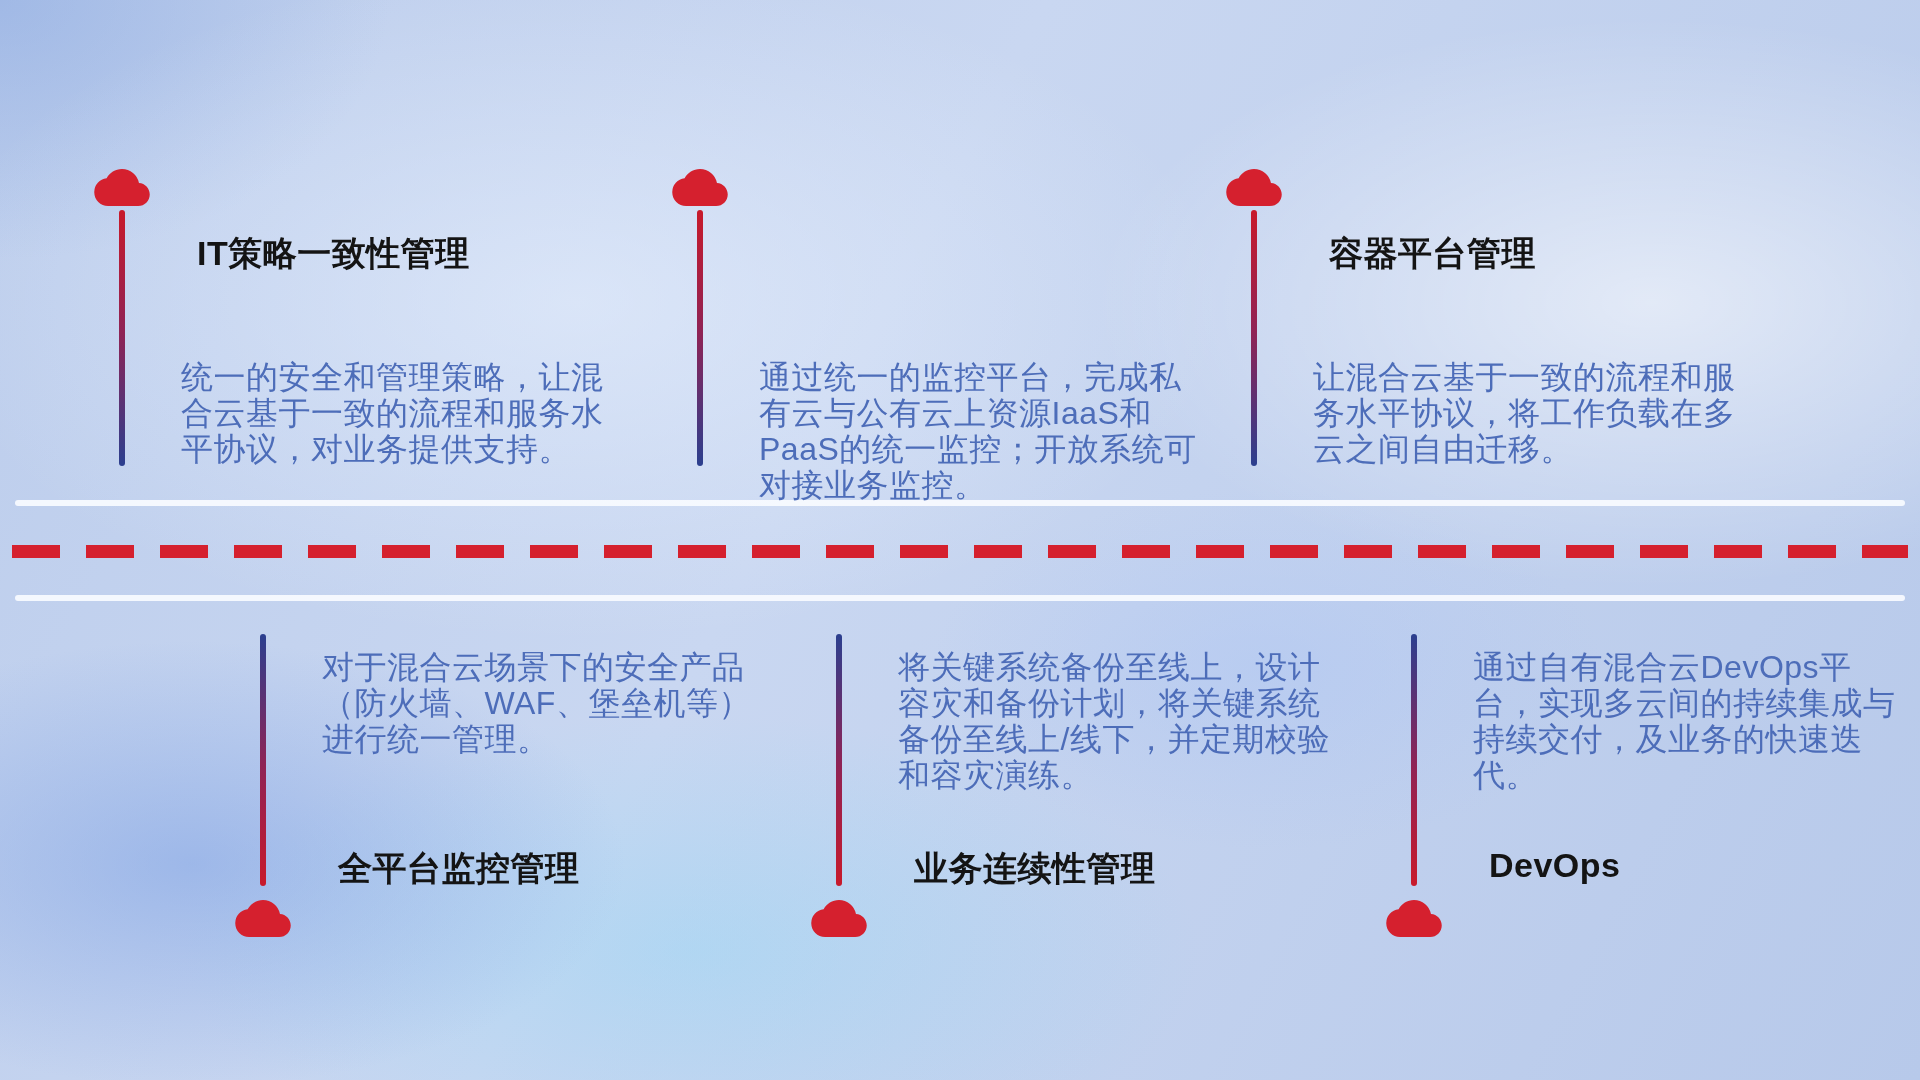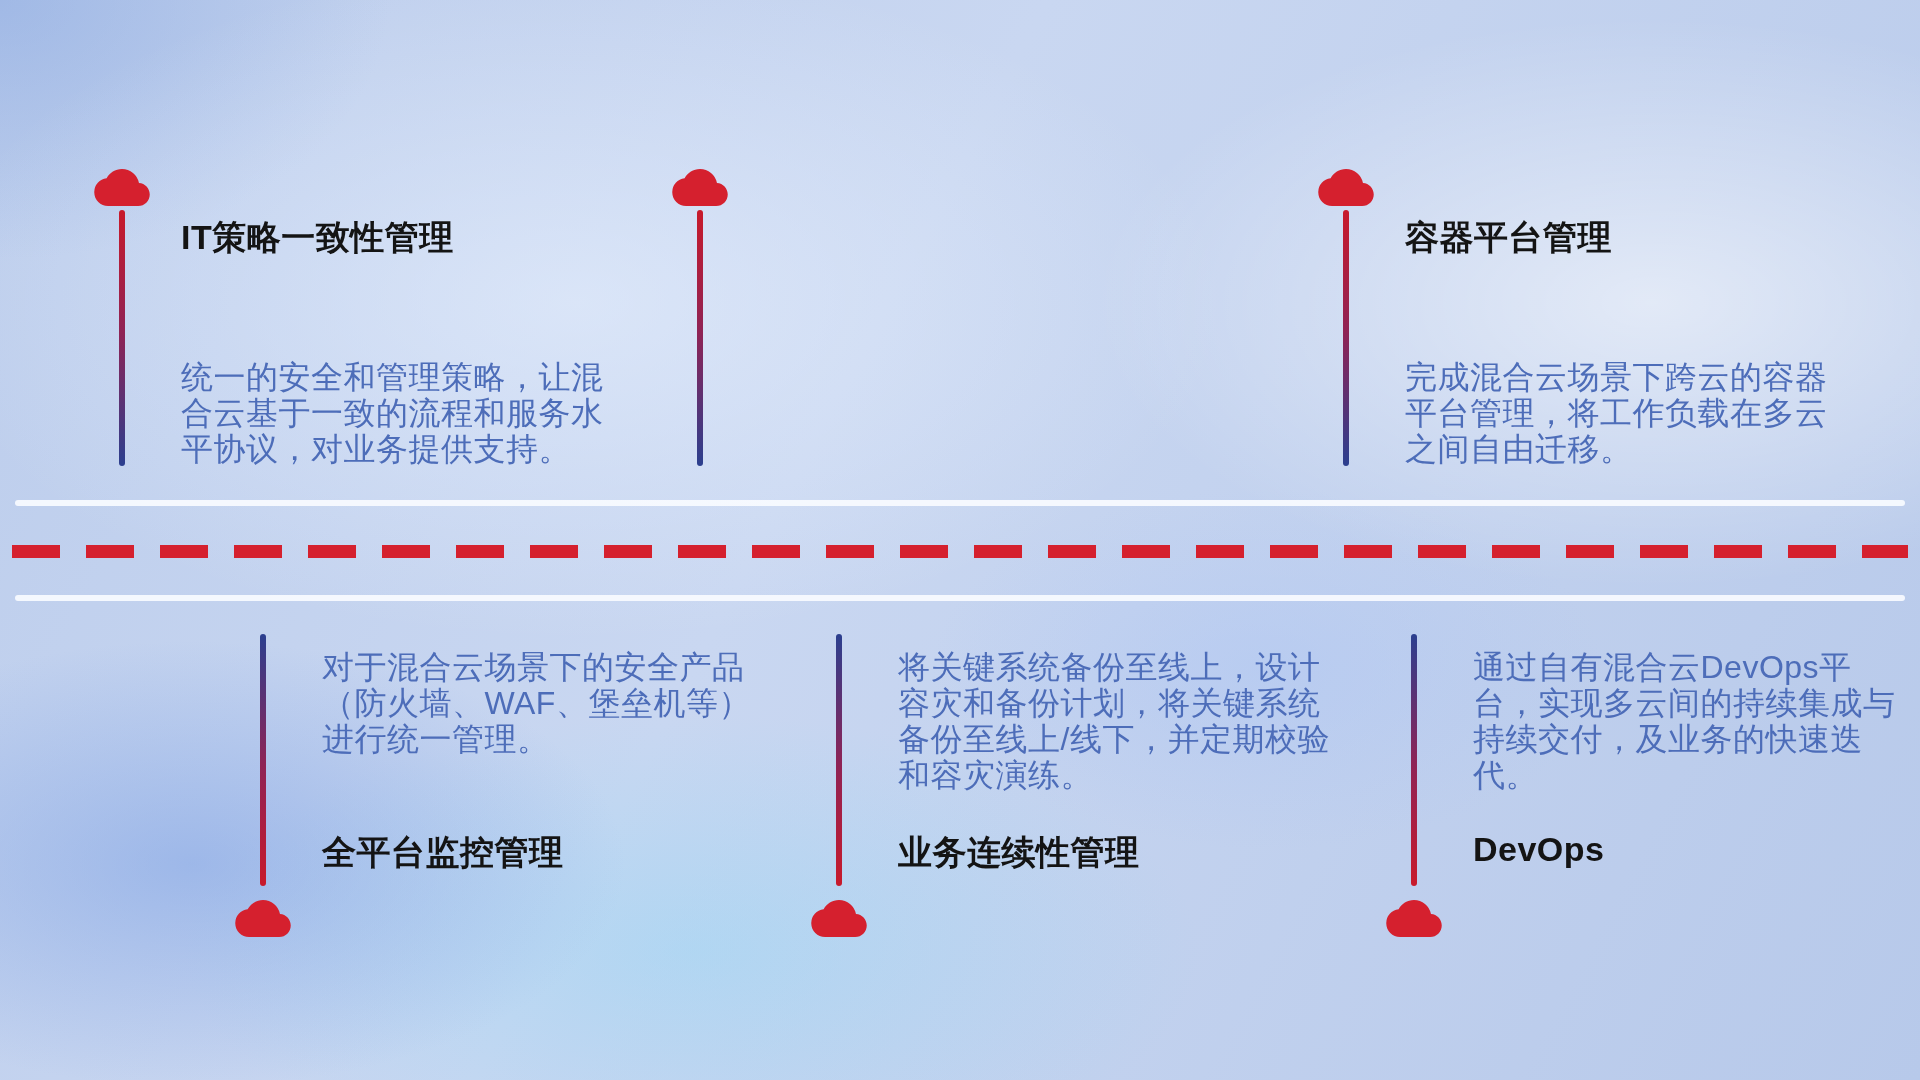--- a/index.html
+++ b/index.html
@@ -47,21 +47,21 @@
   
   .item {
     position: absolute;
     width: 540px;
   }
   .item.top { top: 169px; height: 310px; }
   .item.bottom { top: 634px; height: 310px; }
 
   .t1 { left: 94px; }
   .t2 { left: 672px; }
-  .t3 { left: 1318px; font-family: Liberation Serif, serif; }
+  .t3 { left: 1226px; font-family: Liberation Serif, serif; }
   .b1 { left: 235px; }
   .b2 { left: 811px; }
   .b3 { left: 1386px; }
 
   .cloud {
     position: absolute;
     left: 0;
     width: 56px;
     height: 37px;
     line-height: 0;
@@ -82,21 +82,21 @@
   }
   .item.bottom .stem {
     top: 0;
     height: 252px;
     background: linear-gradient(180deg, #2b3f8f 0%, #8f2355 52%, #c81a2b 100%);
   }
 
   .title {
     position: absolute;
     left: 87px;
-    margin: 0;
+    margin: 16px;
     font-size: 34px;
     font-weight: 700;
     color: #141414;
     white-space: nowrap;
     letter-spacing: 0.5px;
   }
   .item.top .title { top: 46px; }
   .item.bottom .title { top: 196px; }
 
   .desc {
@@ -132,31 +132,32 @@
     <p class="desc">统一的安全和管理策略，让混合云基于一致的流程和服务水平协议，对业务提供支持。</p>
   </div>
 
   <div class="item top t2">
     <span class="cloud">
       <svg width="56" height="37" viewBox="0 4 24 16">
           <path fill="#d5202e" d="M19.35 10.04A7.49 7.49 0 0 0 12 4C9.11 4 6.6 5.64 5.35 8.04A5.994 5.994 0 0 0 0 14c0 3.31 2.69 6 6 6h13c2.76 0 5-2.24 5-5 0-2.64-2.05-4.78-4.65-4.96z"></path>
         </svg>
     </span>
     <div class="stem"></div>
+    <p class="desc">通过统一的监控平台，完成私有云与公有云上资源IaaS和PaaS的统一监控；开放系统可对接业务监控。</p>
   </div>
 
   <div class="item top t3">
     <span class="cloud">
       <svg width="56" height="37" viewBox="0 4 24 16">
           <path fill="#d5202e" d="M19.35 10.04A7.49 7.49 0 0 0 12 4C9.11 4 6.6 5.64 5.35 8.04A5.994 5.994 0 0 0 0 14c0 3.31 2.69 6 6 6h13c2.76 0 5-2.24 5-5 0-2.64-2.05-4.78-4.65-4.96z"></path>
         </svg>
     </span>
     <div class="stem"></div>
     <h2 class="title">容器平台管理</h2>
-    <p class="desc">完成混合云场景下跨云的容器平台管理，将工作负载在多云之间自由迁移。</p>
+    <p class="desc">让混合云基于一致的流程和服务水平协议，将工作负载在多云之间自由迁移。</p>
   </div>
 
   <div class="item bottom b1">
     <div class="stem"></div>
     <p class="desc">对于混合云场景下的安全产品（防火墙、WAF、堡垒机等）进行统一管理。</p>
     <h2 class="title">全平台监控管理</h2>
     <span class="cloud">
       <svg width="56" height="37" viewBox="0 4 24 16">
           <path fill="#d5202e" d="M19.35 10.04A7.49 7.49 0 0 0 12 4C9.11 4 6.6 5.64 5.35 8.04A5.994 5.994 0 0 0 0 14c0 3.31 2.69 6 6 6h13c2.76 0 5-2.24 5-5 0-2.64-2.05-4.78-4.65-4.96z"></path>
         </svg>

